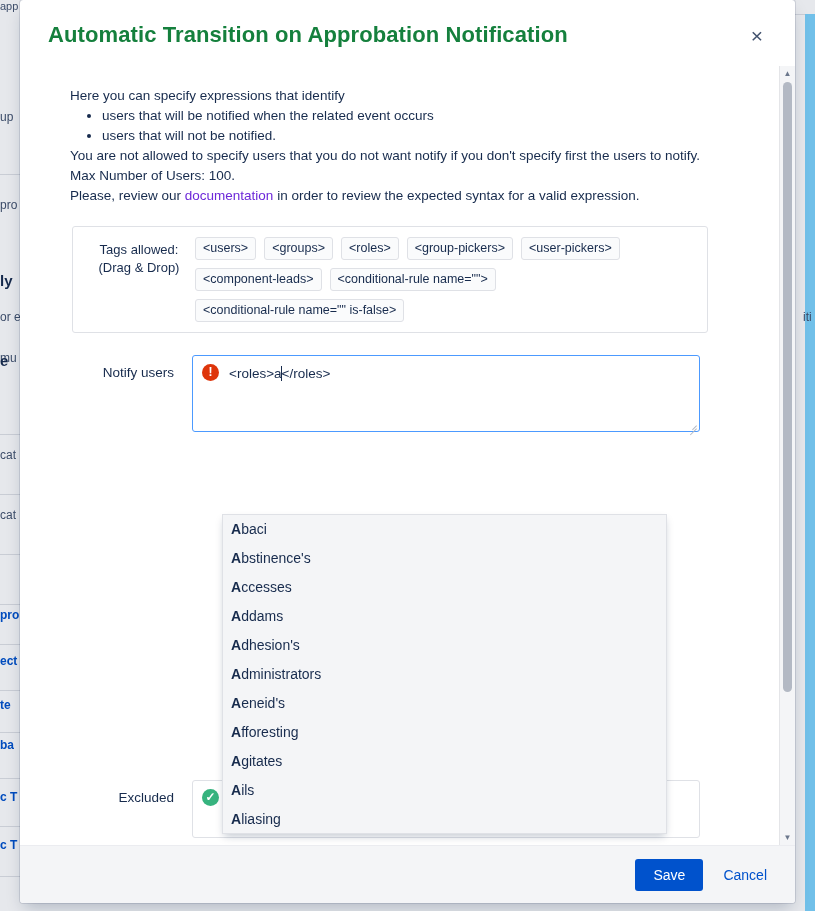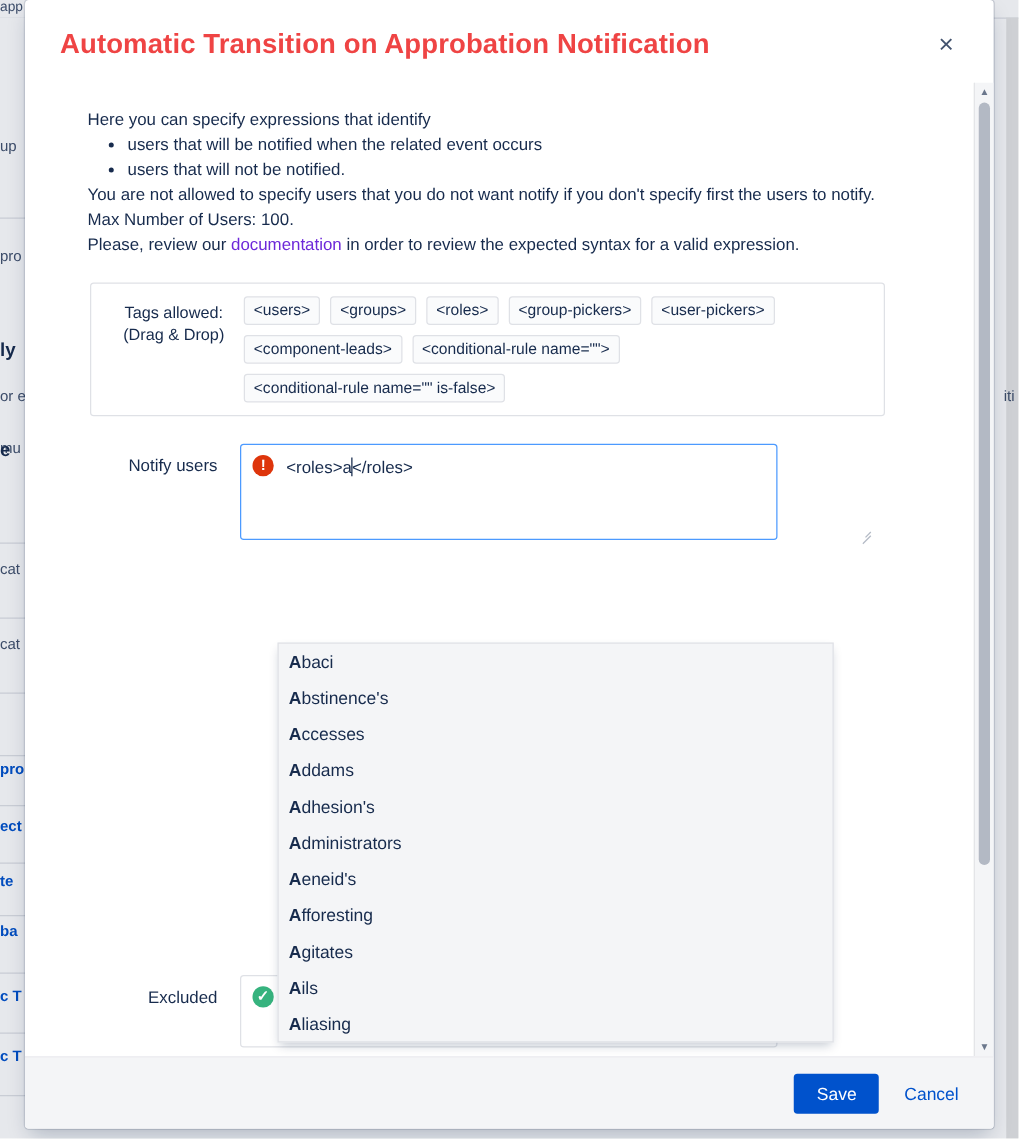--- a/index.html
+++ b/index.html
@@ -41,21 +41,21 @@
   .bg-tab.sel {
     background: #deebff;
     color: #0052cc;
   }
   #bg-rightpanel {
     position: absolute;
     top: 14px;
     right: 0;
     width: 10px;
     bottom: 0;
-    background: #e5e5e5;
+    background: #7dd3fc;
     margin-left: 35px;
   }
   #bg-leftcol {
     position: absolute;
     top: 14px;
     left: 0;
     width: 26px;
     bottom: 0;
     background: #ffffff;
   }
@@ -107,21 +107,21 @@
     overflow: hidden;
   }
   #modal-header {
     position: relative;
     padding: 22px 28px 18px 28px;
     flex: 0 0 auto;
   }
   #modal-title {
     font-size: 22px;
     font-weight: bold;
-    color: #ef4444;
+    color: #15803d;
     letter-spacing: 0.1px;
     margin: 0;
   }
   #close-btn {
     position: absolute;
     top: 22px;
     right: 24px;
     width: 28px;
     height: 28px;
     border: none;
@@ -259,21 +259,21 @@
     padding-top: 10px;
     font-size: 13.5px;
     color: #172b4d;
     box-sizing: border-box;
   }
   .field-wrap {
     position: relative;
     width: 508px;
   }
   .expr-box {
-    width: 430px;
+    width: 508px;
     height: 72px;
     border: 1px solid;
     border-radius: 3px;
     box-sizing: border-box;
     background: #ffffff;
     padding: 8px 10px 8px 36px;
     font-size: 13.5px;
     color: #172b4d;
     line-height: 20px;
     resize: none;

